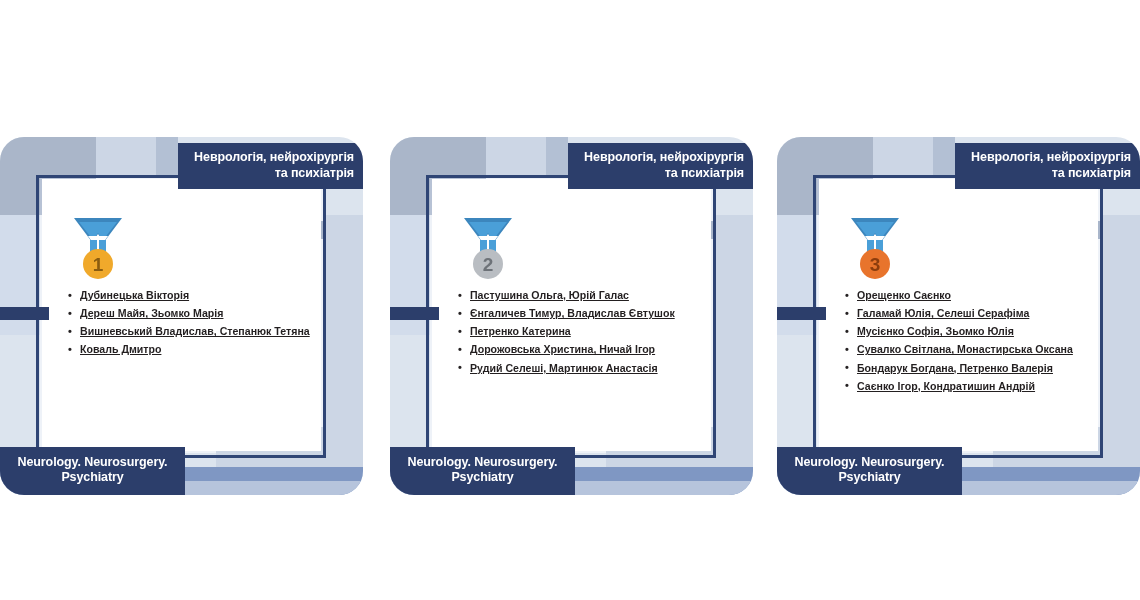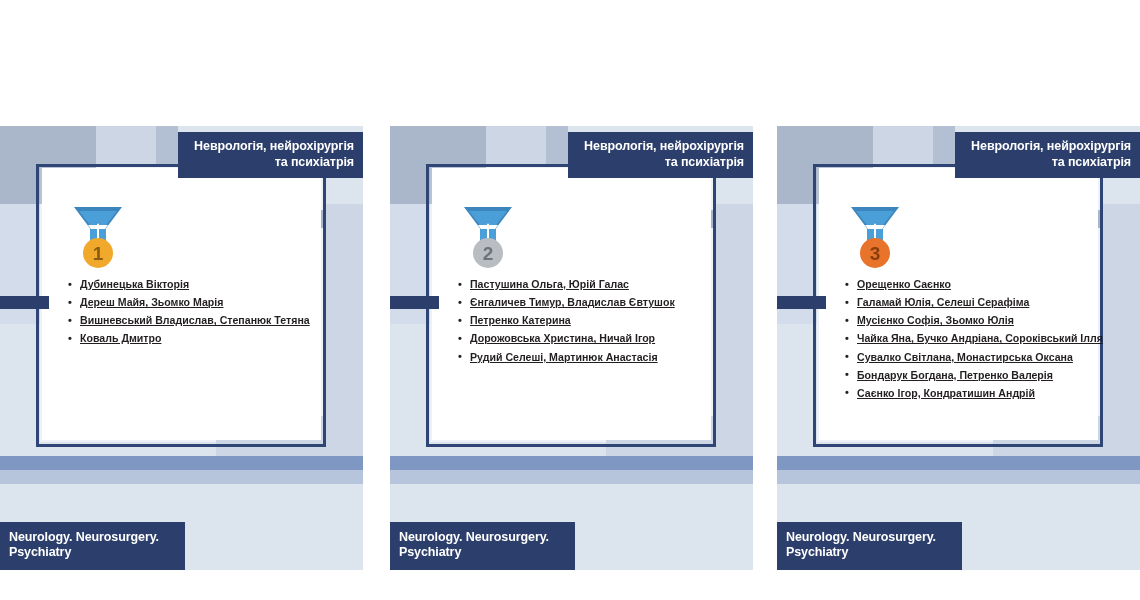--- a/index.html
+++ b/index.html
@@ -13,24 +13,25 @@
     font-family: "Liberation Sans", sans-serif;
     overflow: hidden;
   }
   #board {
     position: relative;
     width: 1140px;
     height: 600px;
   }
   .card {
     position: absolute;
-    top: 126px;
+    top: 137px;
     width: 363px;
-    height: 444px;
+    height: 358px;
     overflow: hidden;
+    border-radius: 24px;
   }
   .card.c1 { left: 0px; }
   .card.c2 { left: 390px; }
   .card.c3 { left: 777px; }
 
   
   .bg {
     position: absolute;
     left: 0; top: 0;
     width: 100%; height: 100%;
@@ -97,21 +98,21 @@
     width: 185px;
     padding: 7px 9px 8px 9px;
     text-align: right;
     font-size: 12.5px;
     letter-spacing: -0.1px;
   }
   .banner-bottom {
     left: 0; bottom: 0;
     width: 185px;
     padding: 8px 9px 9px 9px;
-    text-align: left;
+    text-align: center;
     font-size: 12.5px;
     letter-spacing: -0.1px;
   }
   
   .medal {
     position: absolute;
     left: 68px; top: 75px;
     width: 60px; height: 72px;
   }
   .medal svg { display: block; }
@@ -265,21 +266,20 @@
         <rect x="31" y="28" width="7" height="22" fill="#4a9fd8"></rect>
         <circle cx="30" cy="52" r="15" fill="#e8742c"></circle>
         <text x="30" y="59" font-family="Liberation Sans, sans-serif" font-size="19" font-weight="bold" text-anchor="middle" fill="#8c3d0d">3</text>
       </svg>
     </div>
 
     <ul class="names">
       <li>Орещенко Саєнко</li>
       <li>Галамай Юлія, Селеші Серафіма</li>
       <li>Мусієнко Софія, Зьомко Юлія</li>
-      <li>Чайка Яна, Бучко Андріана, Сороківський Ілля</li>
       <li>Сувалко Світлана, Монастирська Оксана</li>
       <li>Бондарук Богдана, Петренко Валерія</li>
       <li>Саєнко Ігор, Кондратишин Андрій</li>
     </ul>
 
     <div class="banner banner-bottom">Neurology. Neurosurgery. Psychiatry</div>
   </div>
 
 </div>
 

